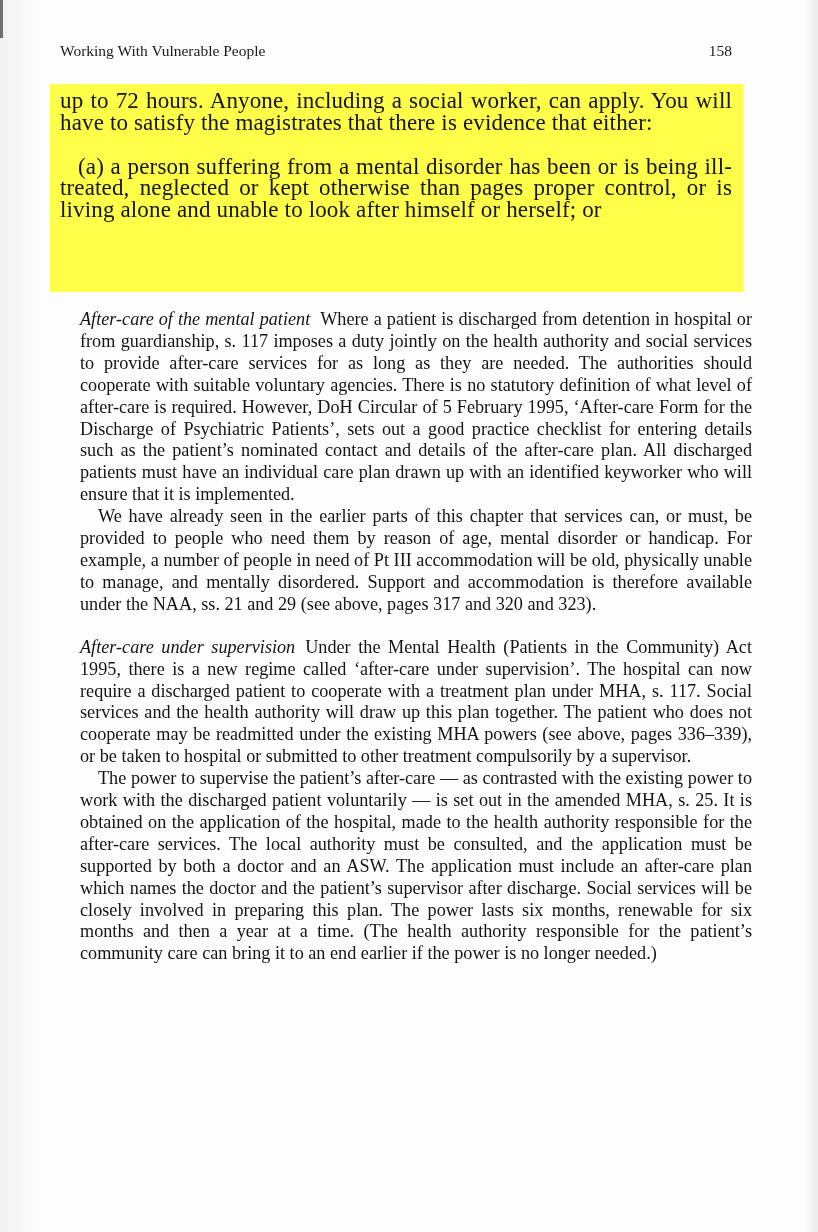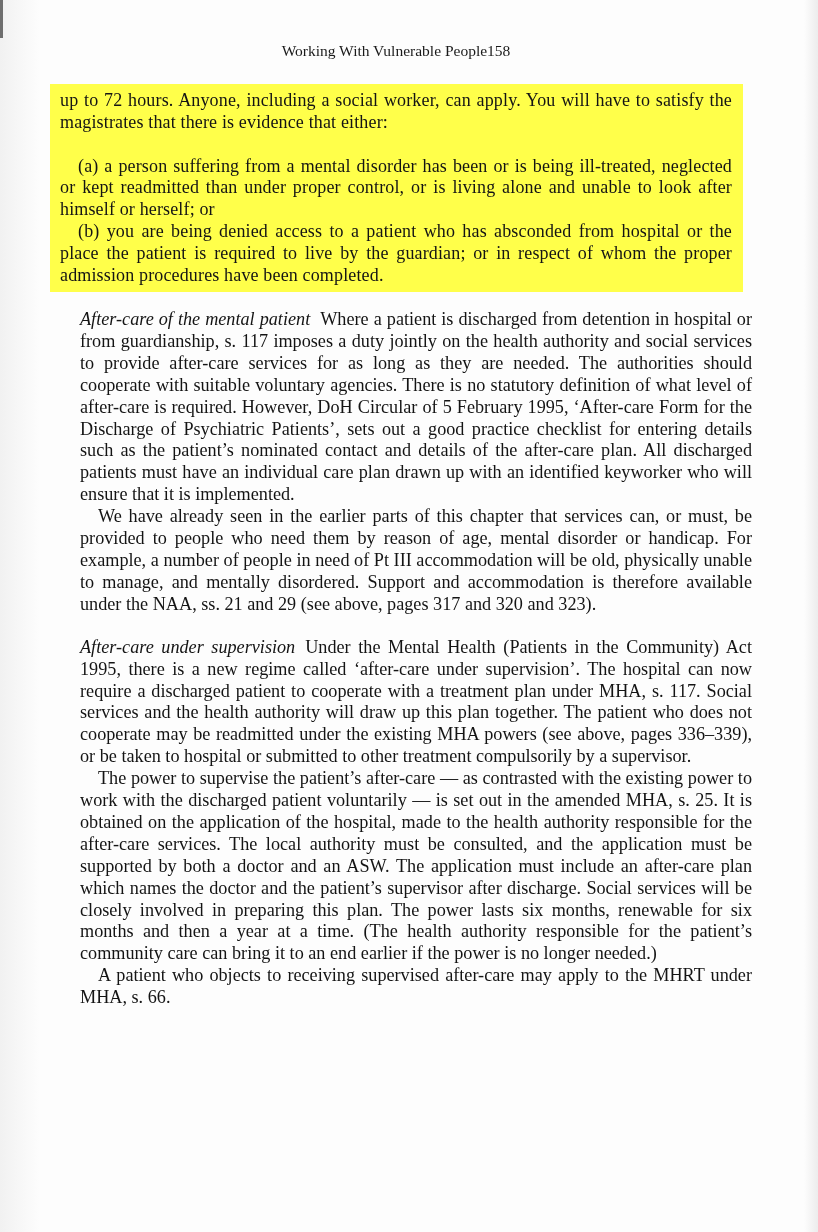--- a/index.html
+++ b/index.html
@@ -38,38 +38,38 @@
       left: 60px;
       top: 0;
       width: 672px;
     }
     .running-head {
       position: absolute;
       top: 42px;
       left: 0;
       width: 672px;
       display: flex;
-      justify-content: center;
+      justify-content: space-between;
       font-size: 15.5px;
       color: #1a1a1a;
     }
     .highlight {
       position: absolute;
       left: 50px;
       top: 84px;
       width: 693px;
       height: 208px;
       background: #ffff4a;
     }
     .hl-text {
       position: absolute;
       left: 60px;
       top: 90px;
       width: 672px;
-      font-size: 18px;
+      font-size: 23px;
       line-height: 21.8px;
       text-align: justify;
       letter-spacing: 0.15px;
     }
     .hl-text p {
       margin: 0;
     }
     .hl-text p.gap {
       margin-top: 22px;
     }
@@ -108,28 +108,26 @@
   <div class="running-head">
     <span>Working With Vulnerable People</span>
     <span>158</span>
   </div>
 </div>
 
 <div class="highlight"></div>
 
 <div class="hl-text">
   <p>up to 72 hours. Anyone, including a social worker, can apply. You will have to satisfy the magistrates that there is evidence that either:</p>
-  <p class="gap indent">(a)  a person suffering from a mental disorder has been or is being ill-treated, neglected or kept readmitted than under proper control, or is living alone and unable to look after himself or herself; or</p>
-  <p class="indent">(b)  you are being denied access to a patient who has absconded from hospital or the place the patient is required to live by the guardian; or in respect of whom the proper admission procedures have been completed.</p>
+  <p class="gap indent">(a)  a person suffering from a mental disorder has been or is being ill-treated, neglected or kept otherwise than pages proper control, or is living alone and unable to look after himself or herself; or</p>
 </div>
 
 <div class="body-text">
   <p>
     <span class="rubric">After-care of the mental patient</span><span>Where a patient is discharged from detention in hospital or from guardianship, s. 117 imposes a duty jointly on the health authority and social services to provide after-care services for as long as they are needed. The authorities should cooperate with suitable voluntary agencies. There is no statutory definition of what level of after-care is required. However, DoH Circular of 5 February 1995, ‘After-care Form for the Discharge of Psychiatric Patients’, sets out a good practice checklist for entering details such as the patient’s nominated contact and details of the after-care plan. All discharged patients must have an individual care plan drawn up with an identified keyworker who will ensure that it is implemented.</span>
   </p>
   <p class="indent">We have already seen in the earlier parts of this chapter that services can, or must, be provided to people who need them by reason of age, mental disorder or handicap. For example, a number of people in need of Pt III accommodation will be old, physically unable to manage, and mentally disordered. Support and accommodation is therefore available under the NAA, ss. 21 and 29 (see above, pages 317 and 320 and 323).</p>
 
   <p class="section-gap">
     <span class="rubric">After-care under supervision</span><span>Under the Mental Health (Patients in the Community) Act 1995, there is a new regime called ‘after-care under supervision’. The hospital can now require a discharged patient to cooperate with a treatment plan under MHA, s. 117. Social services and the health authority will draw up this plan together. The patient who does not cooperate may be readmitted under the existing MHA powers (see above, pages 336–339), or be taken to hospital or submitted to other treatment compulsorily by a supervisor.</span>
   </p>
   <p class="indent">The power to supervise the patient’s after-care — as contrasted with the existing power to work with the discharged patient voluntarily — is set out in the amended MHA, s. 25. It is obtained on the application of the hospital, made to the health authority responsible for the after-care services. The local authority must be consulted, and the application must be supported by both a doctor and an ASW. The application must include an after-care plan which names the doctor and the patient’s supervisor after discharge. Social services will be closely involved in preparing this plan. The power lasts six months, renewable for six months and then a year at a time. (The health authority responsible for the patient’s community care can bring it to an end earlier if the power is no longer needed.)</p>
-  <p class="indent">A patient who objects to receiving supervised after-care may apply to the MHRT under MHA, s. 66.</p>
 </div>
 
 </body></html>

